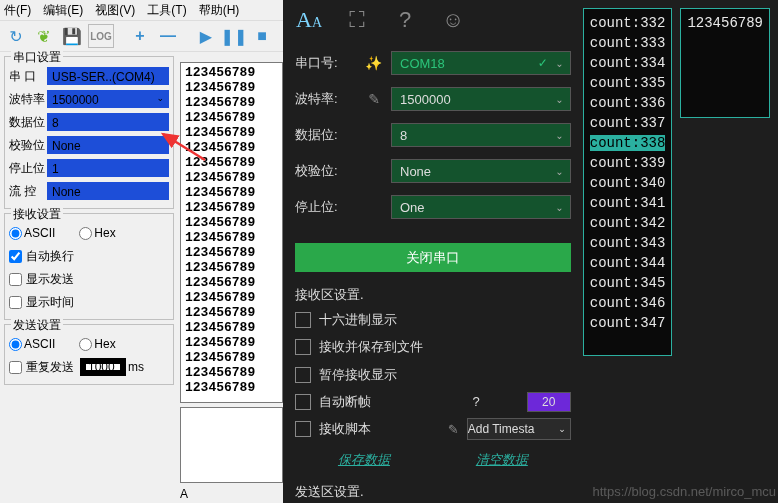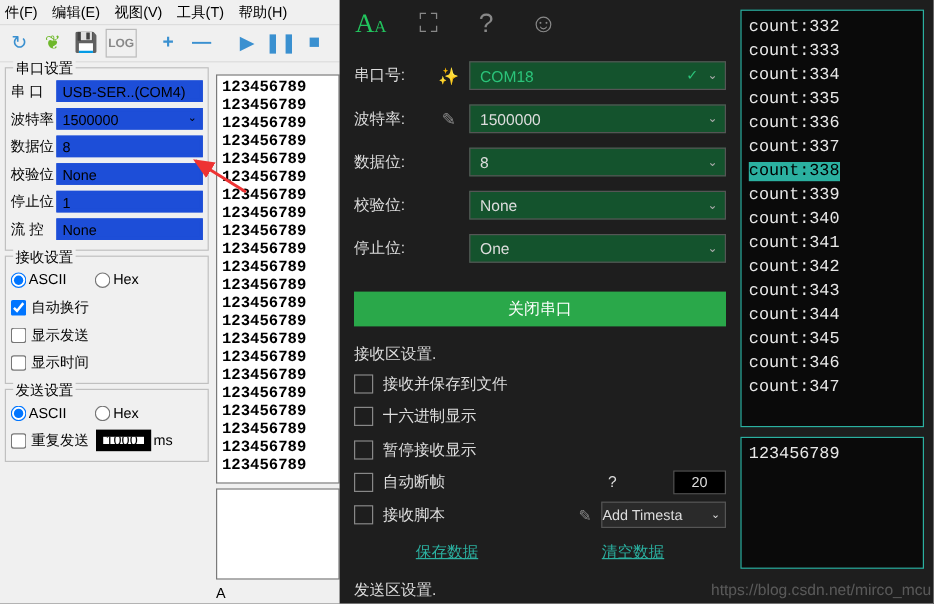--- a/index.html
+++ b/index.html
@@ -23,42 +23,42 @@
   .left-output { position: absolute; top: 62px; right: 0; left: 180px; bottom: 100px; border: 1px solid #7a7a7a; background: #fff; font-family: "Courier New", monospace; font-weight: bold; font-size: 13px; padding: 2px 4px; line-height: 15px; overflow: hidden; }
   .left-bottom-box { position: absolute; left: 180px; right: 0; bottom: 20px; height: 76px; border: 1px solid #7a7a7a; background: #fff; }
   .left-status { position: absolute; left: 180px; bottom: 2px; font-size: 12px; }
   .red-arrow1 { position: absolute; top: 130px; left: 155px; pointer-events: none; }
   
   
   .right-app { position: absolute; left: 283px; top: 0; right: 0; bottom: 0; background: #1e1e1e; color: #ddd; font-size: 13px; display: flex; }
   .r-left { width: 334px; display: flex; flex-direction: column; }
   .r-top { height: 40px; display: flex; align-items: center; gap: 20px; padding: 0 12px; font-size: 22px; color: #888; }
   .r-top .icon { width: 28px; text-align: center; }
-  .r-top .active { color: #22c55e; }
+  .r-top .active { color: #7dd3fc; }
   .r-form { padding: 8px 12px; }
   .r-row { display: flex; align-items: center; height: 32px; margin-bottom: 4px; }
   .r-row .lbl { width: 62px; color: #ddd; }
   .r-row .mid-icon { width: 34px; text-align: center; color: #888; font-size: 14px; }
   .r-sel { flex: 1; height: 24px; border: 1px solid #555; background: #14532d; color: #ddd; display: flex; align-items: center; padding: 0 8px; position: relative; }
   .r-sel.green { color: #2bc47a; }
   .r-sel .chev { position: absolute; right: 6px; font-size: 10px; color: #aaa; }
   .r-sel .check { position: absolute; right: 22px; color: #2bc47a; font-size: 12px; }
   .r-btn-close { margin: 8px 12px; height: 30px; background: #2aa84a; color: #fff; display: flex; align-items: center; justify-content: center; border: none; }
   .r-section-title { padding: 6px 12px 2px; color: #ddd; }
   .r-chk-row { display: flex; align-items: center; height: 28px; padding: 0 12px; gap: 8px; }
   .r-chk { width: 16px; height: 16px; border: 1px solid #888; background: #1e1e1e; display: inline-block; }
   .r-chk-row .tail { margin-left: auto; display: flex; align-items: center; gap: 8px; }
-  .r-small-input { width: 44px; height: 20px; border: 1px solid #555; background: #000000; color: #ddd; text-align: center; font-size: 12px; margin-left: 39px; }
+  .r-small-input { width: 44px; height: 20px; border: 1px solid #555; background: #6d28d9; color: #ddd; text-align: center; font-size: 12px; margin-left: 39px; }
   .r-small-sel { width: 104px; height: 22px; border: 1px solid #555; background: #2a2a2a; color: #ddd; padding: 0 0; display: flex; align-items: center; position: relative; font-size: 12px; }
   .r-small-sel .chev { position: absolute; right: 4px; font-size: 9px; }
-  .r-links { display: flex; justify-content: space-around; padding: 8px 12px; }
+  .r-links { display: flex; justify-content: space-around; padding: 8px 12px; font-style: italic; }
   .r-links a { color: #2bb0a0; text-decoration: underline; font-size: 13px; }
   
   
-  .r-right { flex: 1; display: flex; flex-direction: column; padding: 8px 8px 0 0; gap: 8px; }
+  .r-right { flex: 1; display: flex; flex-direction: row; padding: 8px 8px 0 0; gap: 8px; }
   .term { border: 1px solid #2bb0a0; background: #0a0a0a; font-family: Consolas, "Courier New", monospace; font-size: 14px; color: #e8e8e8; padding: 4px 6px; line-height: 20px; flex: 0 0 auto; }
   .term.top { height: 348px; overflow: hidden; }
   .term.bot { height: 110px; }
   .term .hl { background: #2bb0a0; color: #000; }
   
   .watermark { position: absolute; right: 2px; bottom: 4px; color: rgba(200,200,200,0.35); font-size: 13px; font-family: Arial; }
 </style>
 </head>
 <body>
 
@@ -240,25 +240,25 @@
             <span>One</span>
             <span class="chev">⌄</span>
           </div>
       </div>
     </div>
     <button class="r-btn-close">关闭串口</button>
 
     <div class="r-section-title">接收区设置.</div>
     <div class="r-chk-row">
         <span class="r-chk"></span>
+        <span>十六进制显示</span>
+      </div>
+    <div class="r-chk-row">
+        <span class="r-chk"></span>
         <span>接收并保存到文件</span>
-      </div>
-    <div class="r-chk-row">
-        <span class="r-chk"></span>
-        <span>十六进制显示</span>
       </div>
     <div class="r-chk-row">
         <span class="r-chk"></span>
         <span>暂停接收显示</span>
       </div>
     <div class="r-chk-row">
       <span class="r-chk"></span>
       <span>自动断帧</span>
       <span class="tail">
         <span>?</span>

